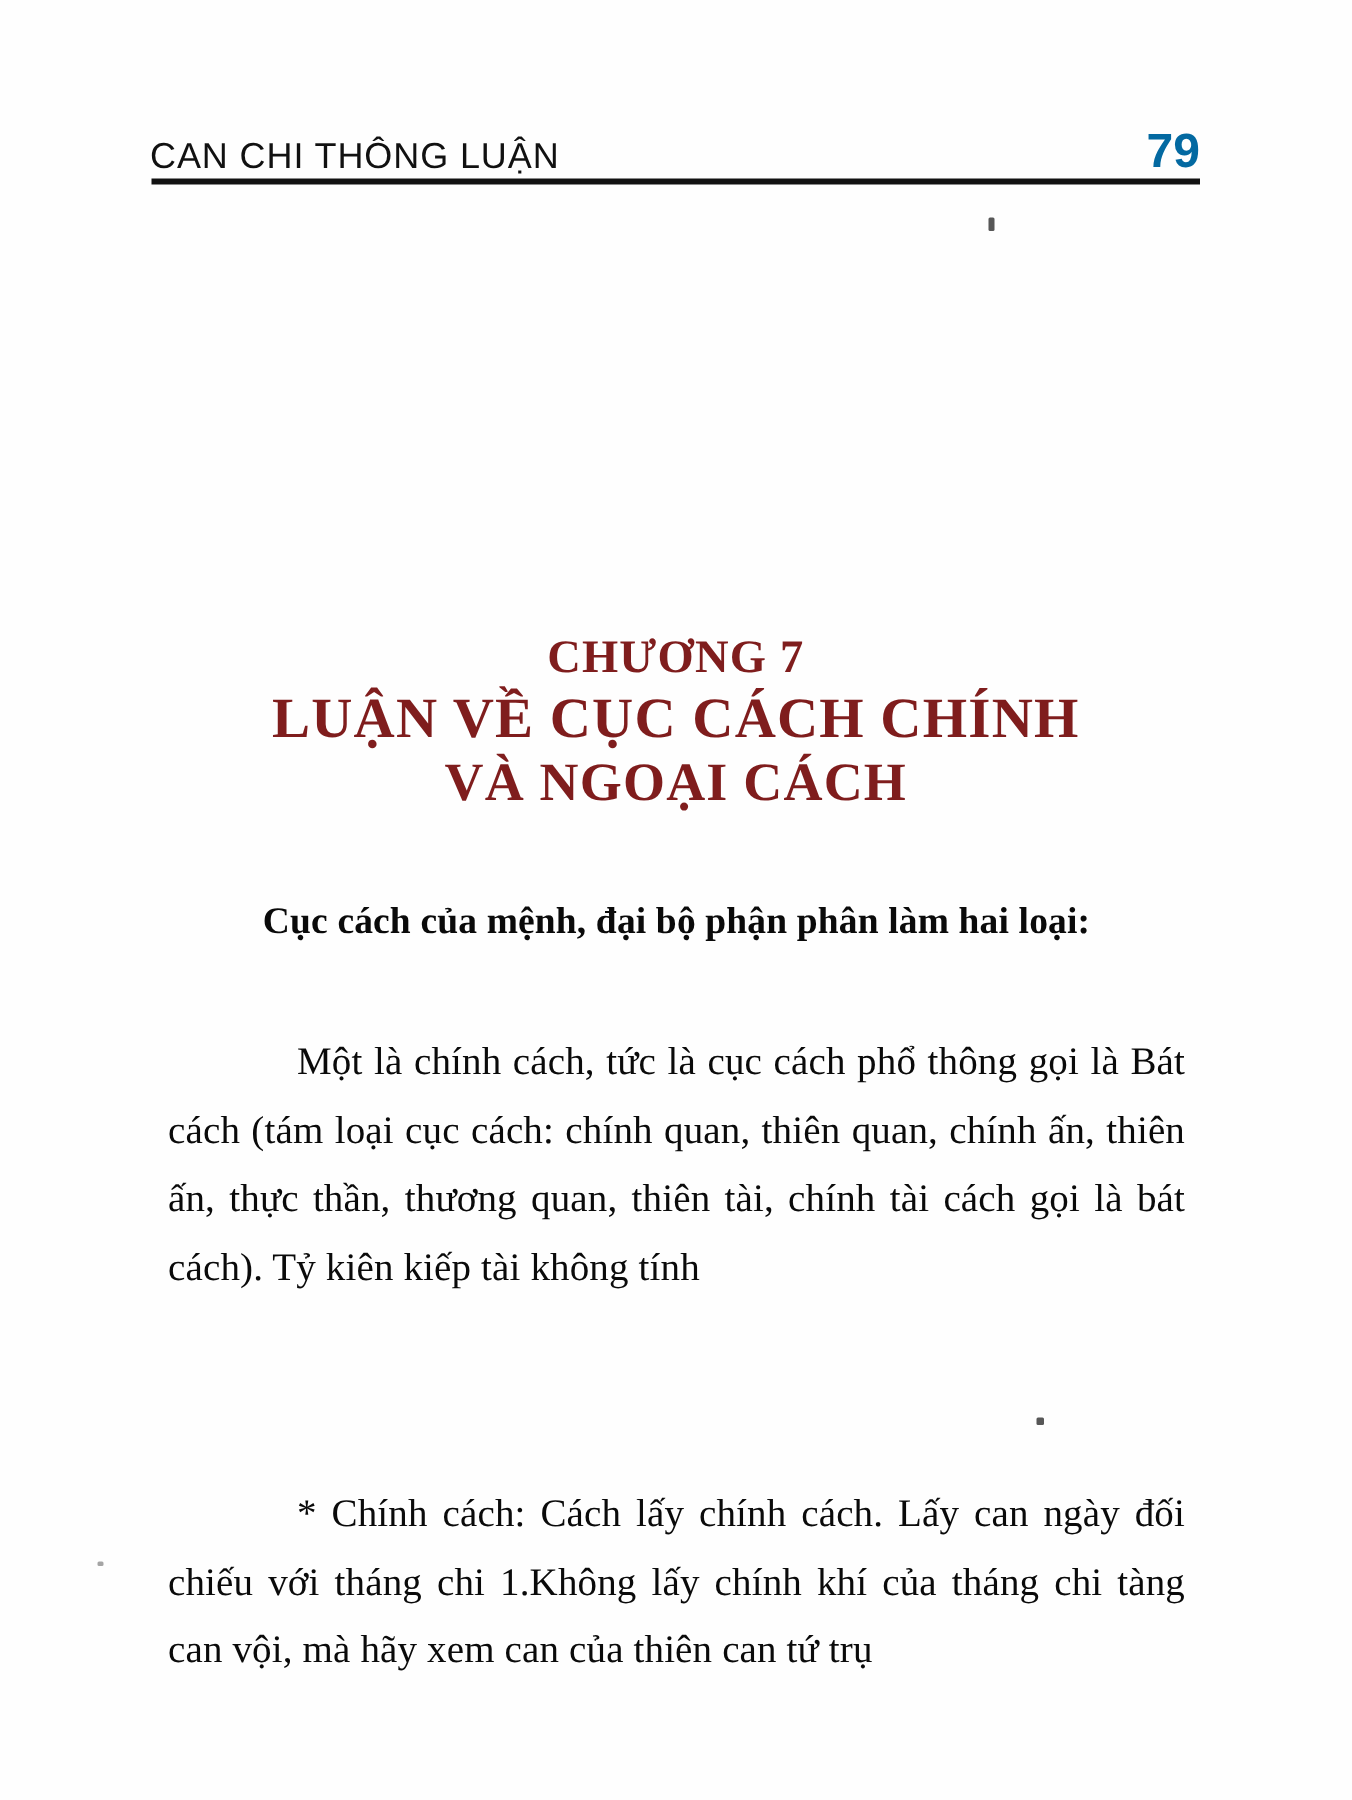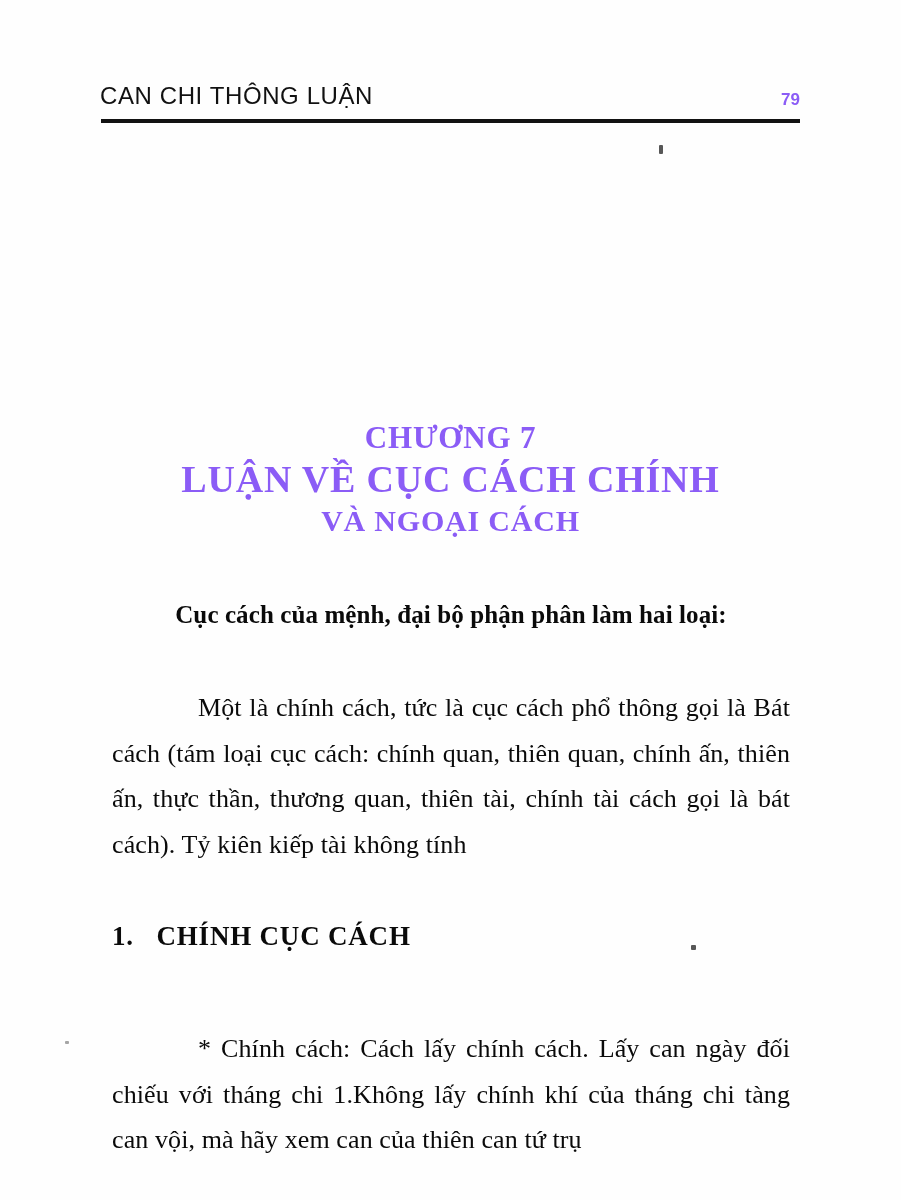--- a/index.html
+++ b/index.html
@@ -36,23 +36,23 @@
   }
   .running-head-title {
     font-family: Liberation Sans, sans-serif;
     font-size: 24px;
     letter-spacing: 0.6px;
     color: #111;
     white-space: nowrap;
   }
   .running-head-folio {
     font-family: "Liberation Sans", "DejaVu Sans", sans-serif;
-    font-size: 17px;
+    font-size: 32px;
     font-weight: bold;
-    color: #8b5cf6;
+    color: #0369a1;
   }
   .head-rule {
     position: absolute;
     left: 101px;
     top: 119px;
     width: 699px;
     height: 4px;
     background: #121212;
   }
 
@@ -60,33 +60,33 @@
   .chapter-block {
     position: absolute;
     left: 0;
     right: 0;
     top: 418px;
     text-align: center;
   }
   .chapter-line {
     font-family: "Liberation Serif", "DejaVu Serif", serif;
     font-weight: bold;
-    color: #8b5cf6;
+    color: #7f1d1d;
     letter-spacing: 0.8px;
   }
   .chapter-num {
     font-size: 31px;
     line-height: 40px;
   }
   .chapter-sub1 {
     font-size: 38px;
     line-height: 42px;
   }
   .chapter-sub2 {
-    font-size: 30px;
+    font-size: 36px;
     line-height: 42px;
   }
 
   
   .body-block {
     position: absolute;
     left: 112px;
     top: 592px;
     width: 678px;
   }
@@ -167,21 +167,20 @@
 
     <p class="lede">Cục cách của mệnh, đại bộ phận phân làm hai loại:</p>
 
     <p class="para indent">Một là chính cách, tức là cục cách phổ thông gọi là Bát cách (tám loại cục cách: chính quan, thiên quan, chính ấn, thiên ấn, thực thần, thương quan, thiên tài, chính tài cách gọi là bát cách). Tỷ kiên kiếp tài không tính</p>
 
     <div class="gap-1"></div>
 
 
     <div class="gap-2"></div>
 
-    <h2 class="section-heading">1.   CHÍNH CỤC CÁCH</h2>
 
     <div class="gap-3"></div>
 
     <div class="tail">
       <p class="para indent">* Chính cách: Cách lấy chính cách. Lấy can ngày đối chiếu với tháng chi 1.Không lấy chính khí của tháng chi tàng can vội, mà hãy xem can của thiên can tứ trụ</p>
     </div>
 
   </div>
 
   <span class="speck s1"></span>

